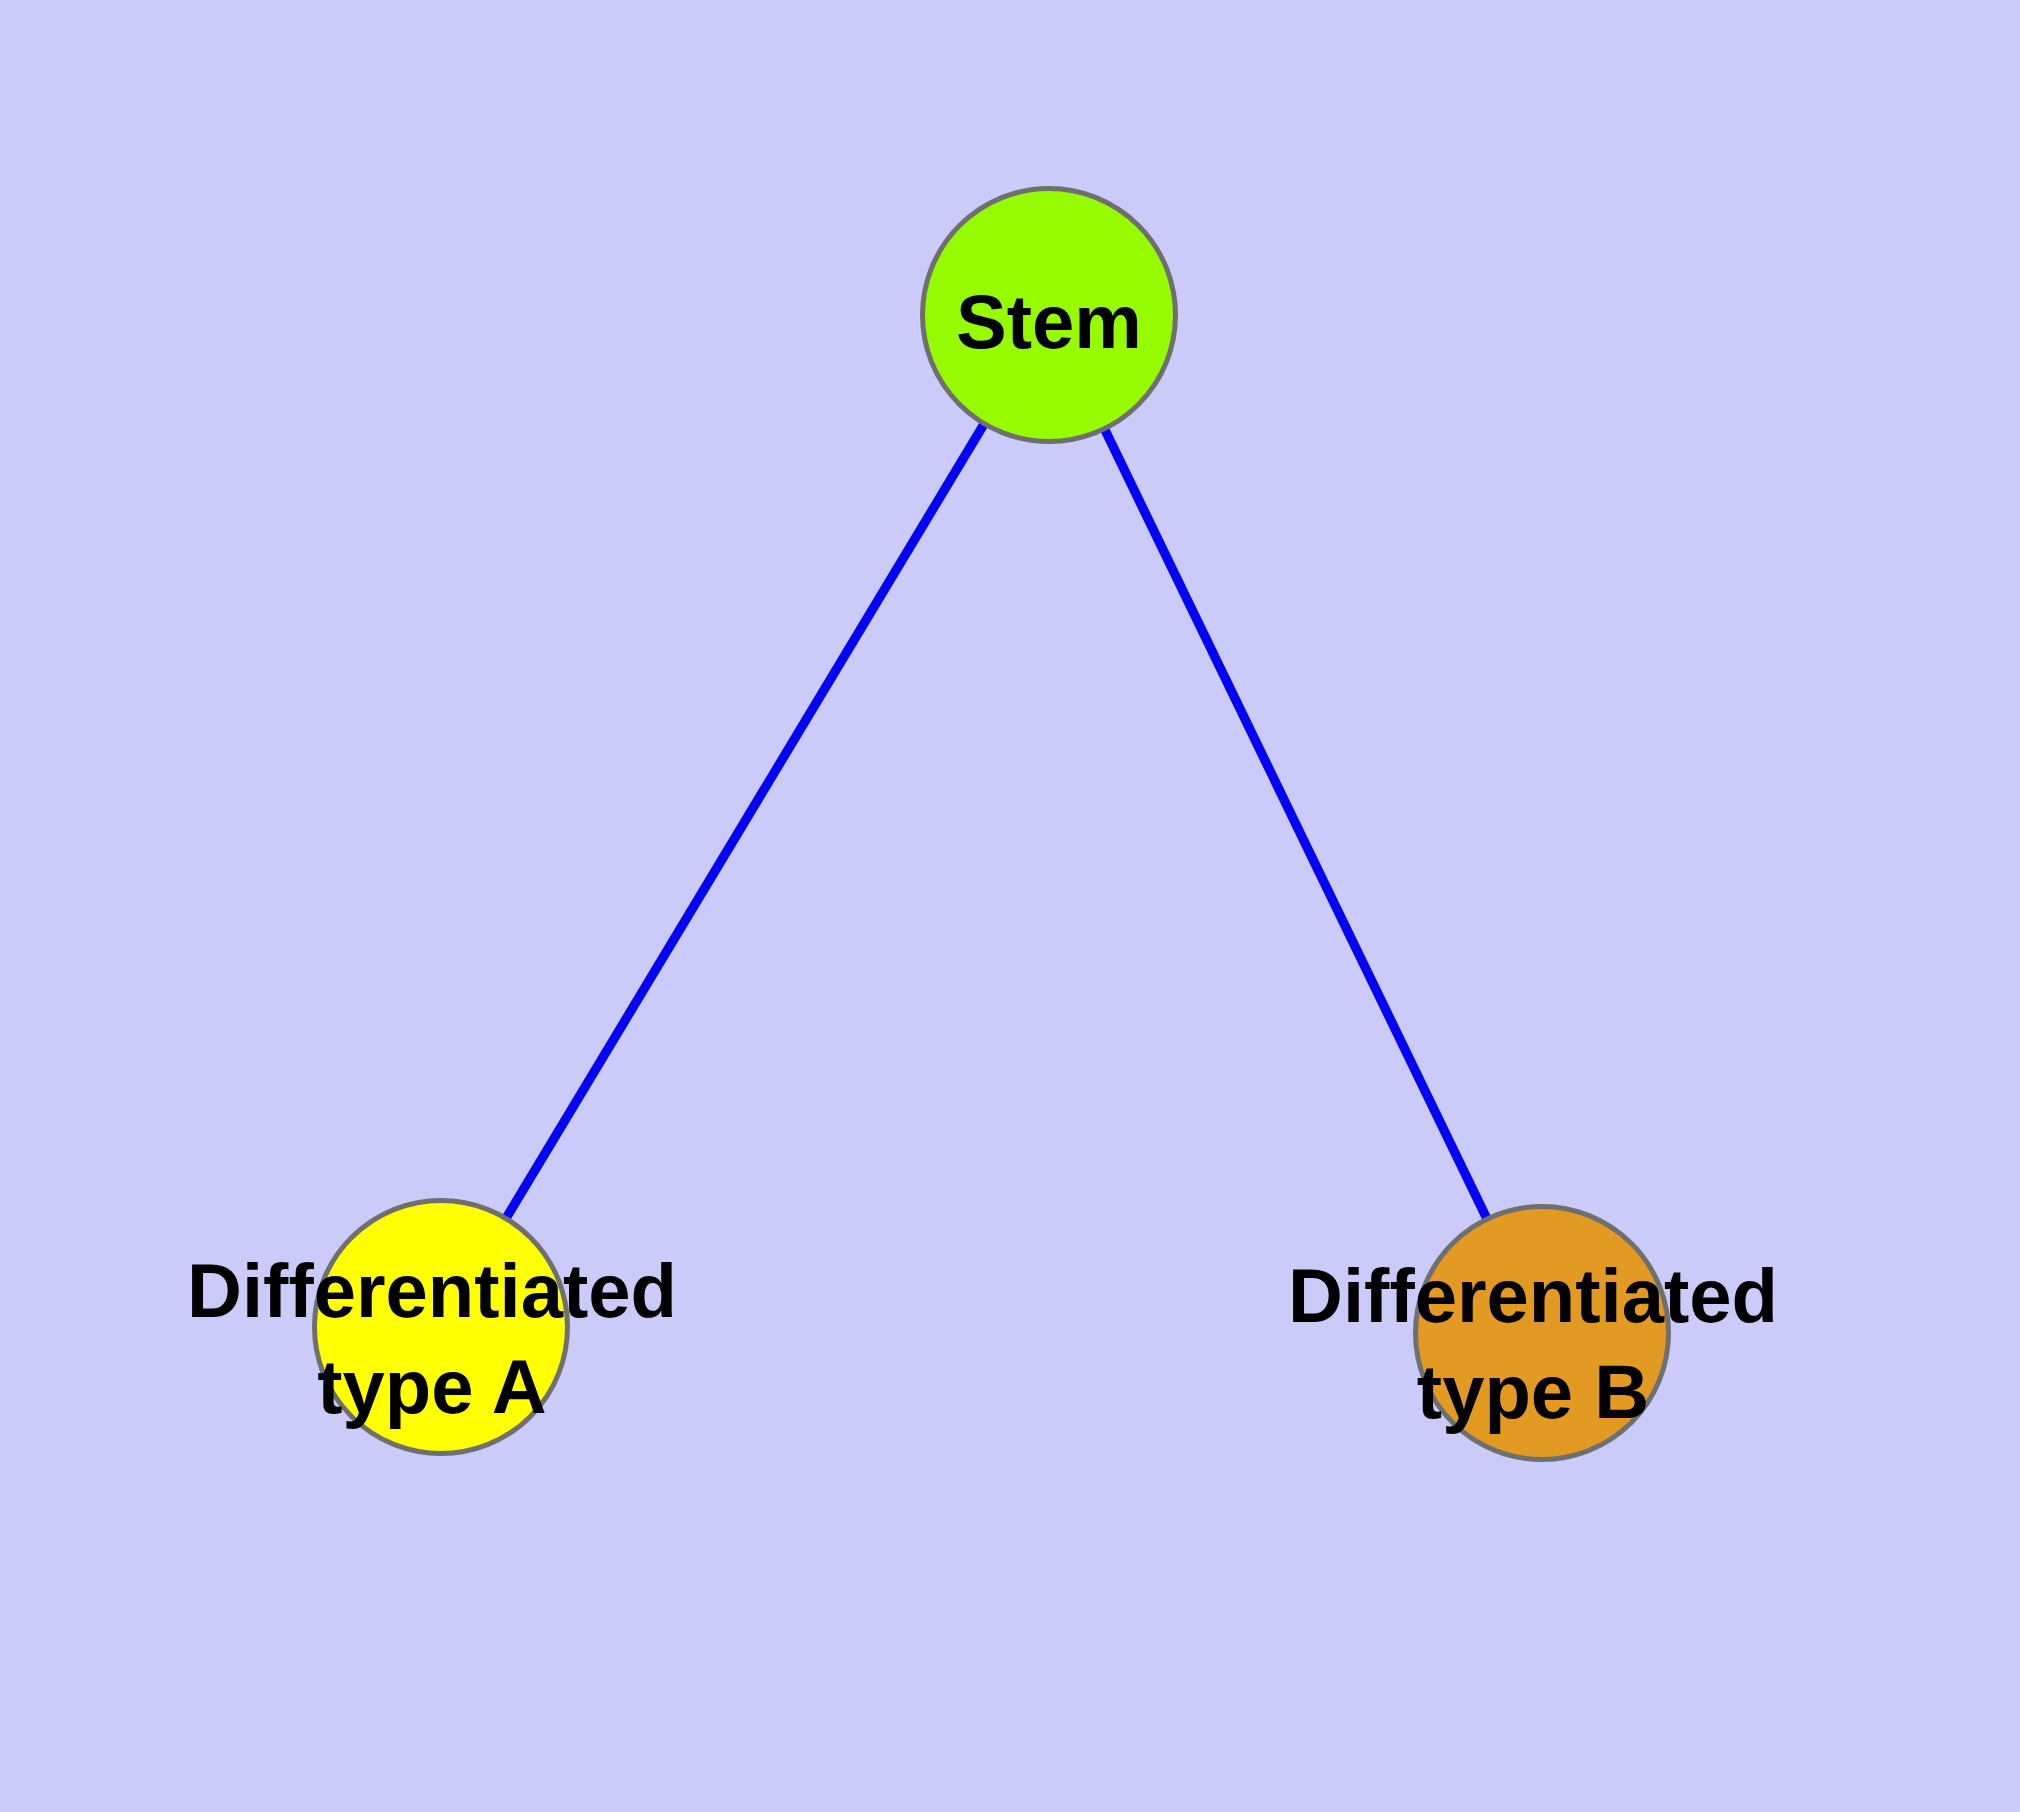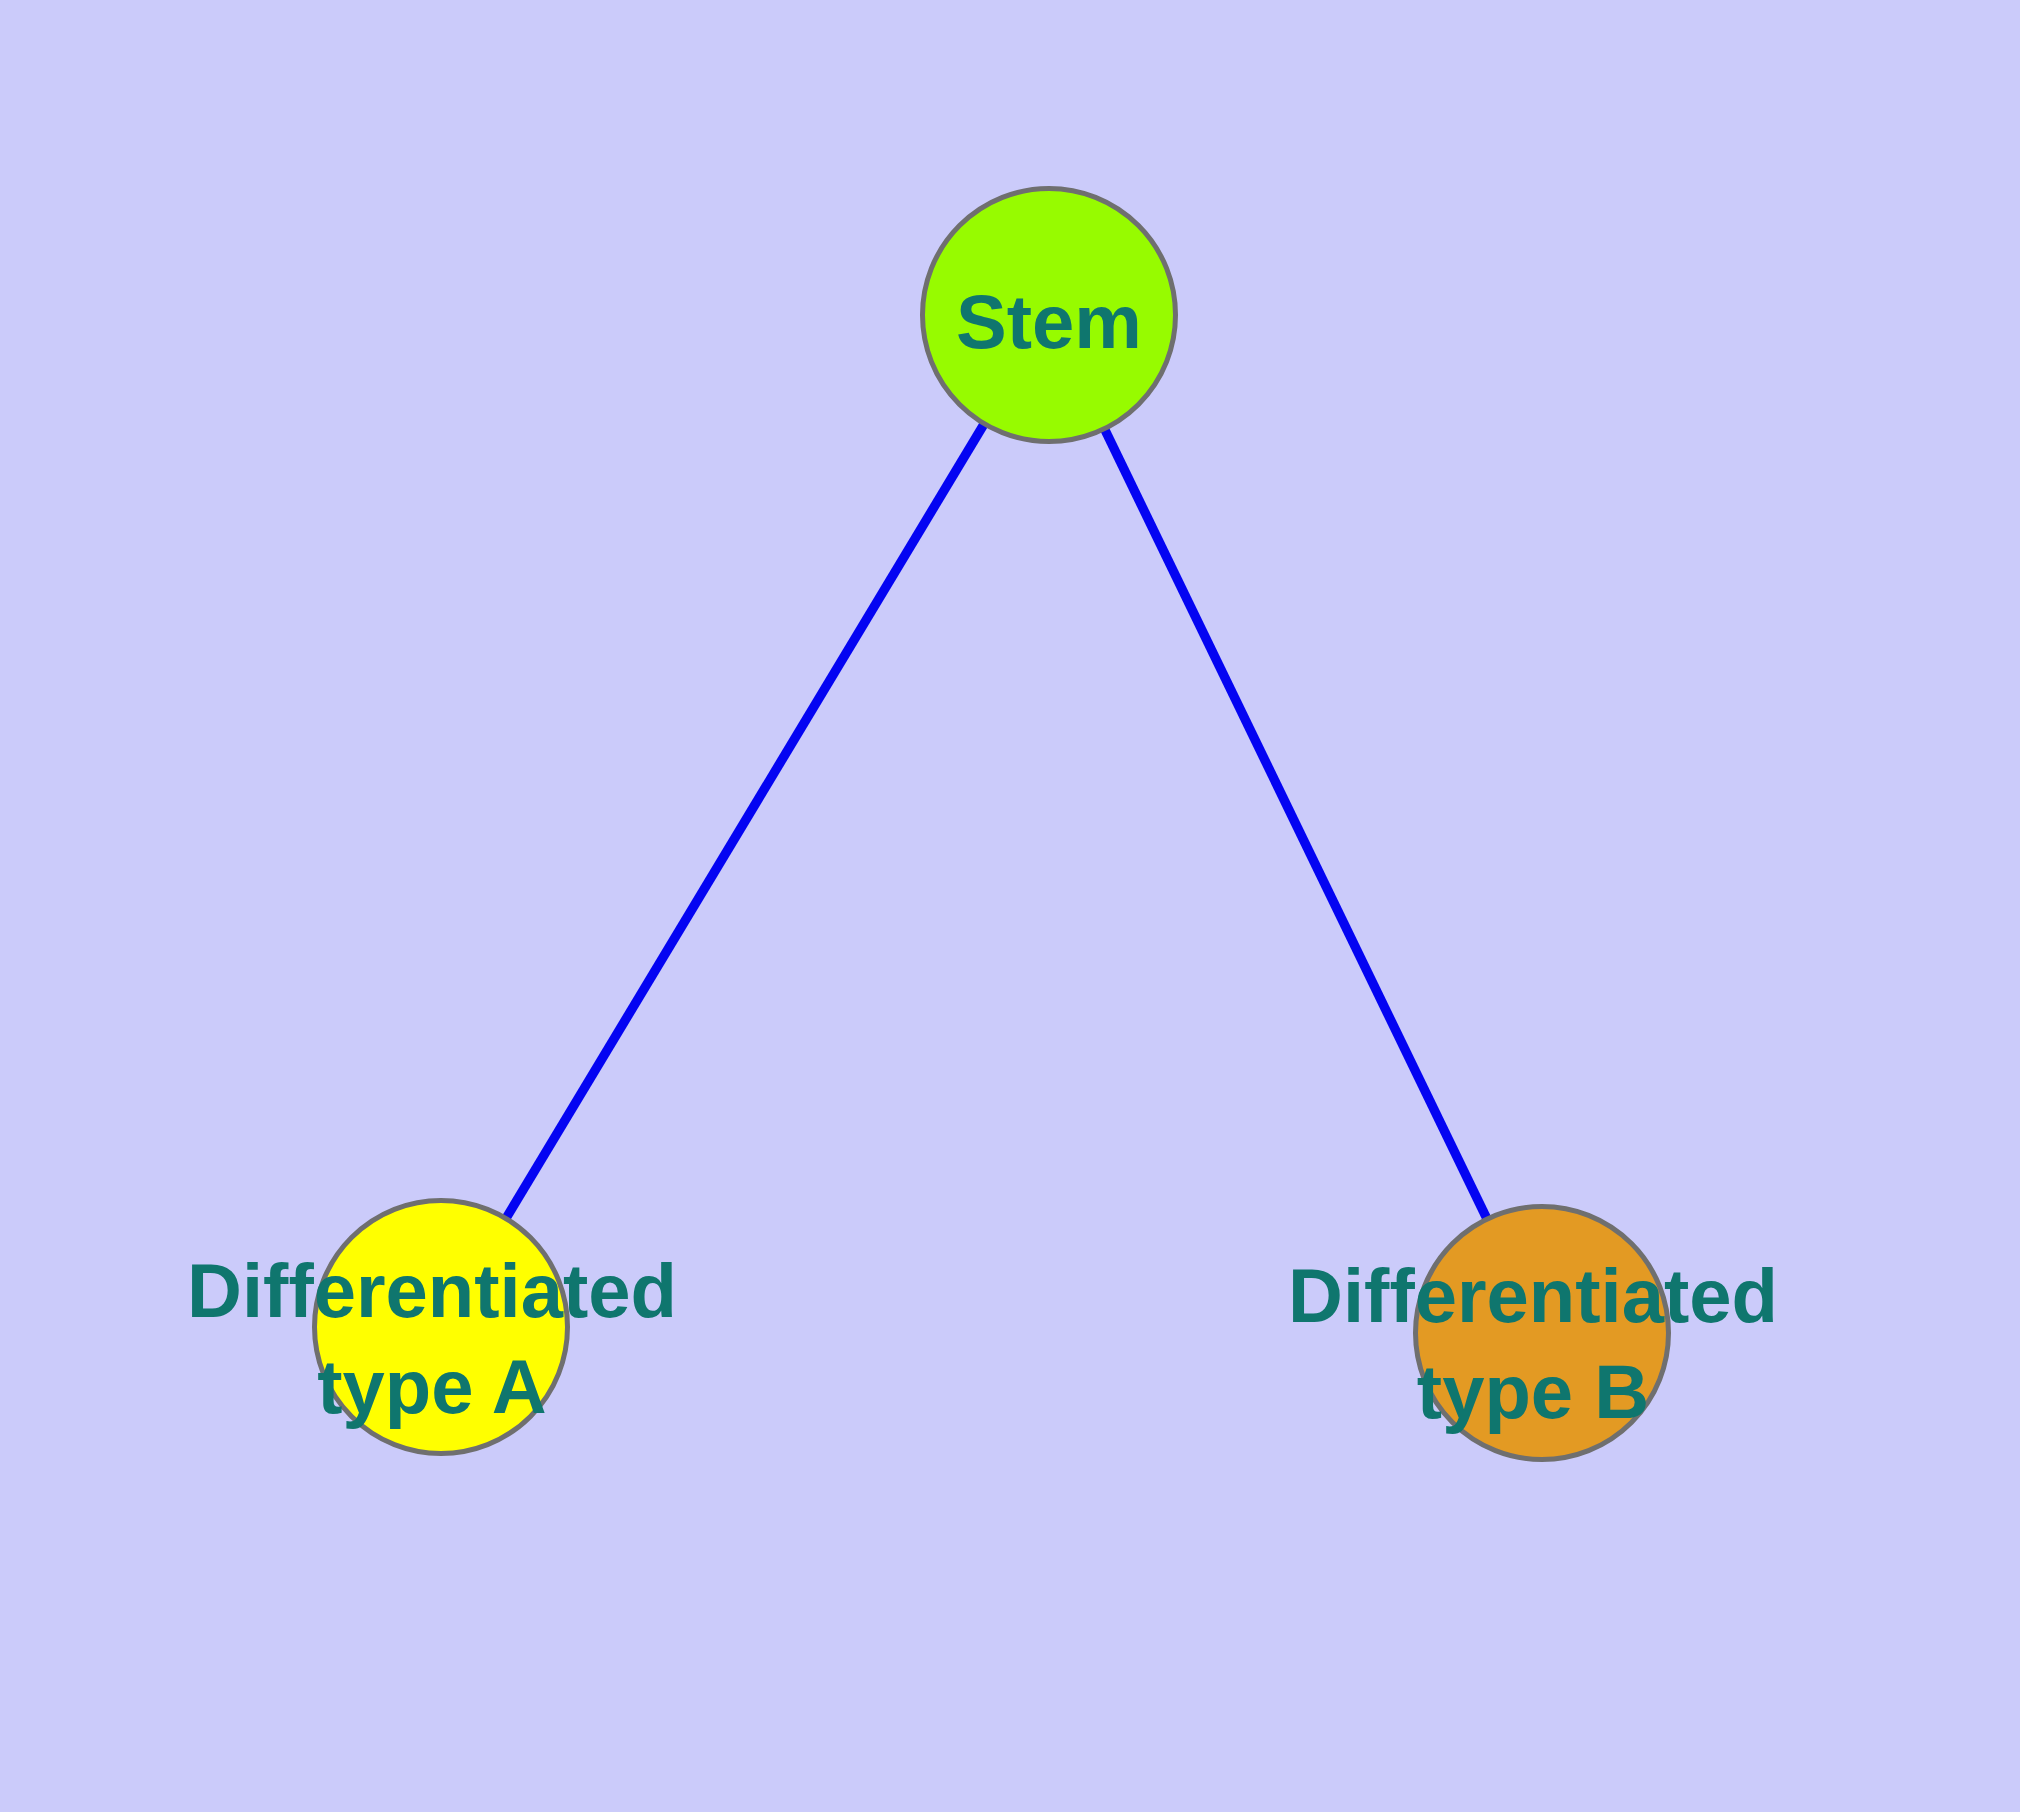--- a/index.html
+++ b/index.html
@@ -35,21 +35,21 @@
   .node-type-b { left: 1413px; top: 1204px; }
   .node-label {
     position: absolute;
     z-index: 3;
     width: 1187px;
     text-align: center;
     transform: translate(-50%, calc(-50% + 6.8px));
     font-weight: bold;
     font-size: 76px;
     line-height: 96px;
-    color: #0f766e;
+    color: #000000;
     white-space: pre-line;
     pointer-events: none;
   }
   .label-stem   { left: 1049px; top: 315px; }
   .label-type-a { left: 432px;  top: 1332px; }
   .label-type-b { left: 1533px; top: 1337px; }
 </style>
 </head>
 <body>
 

